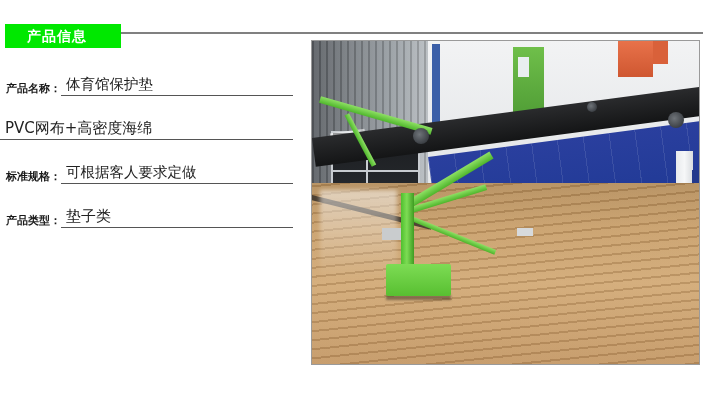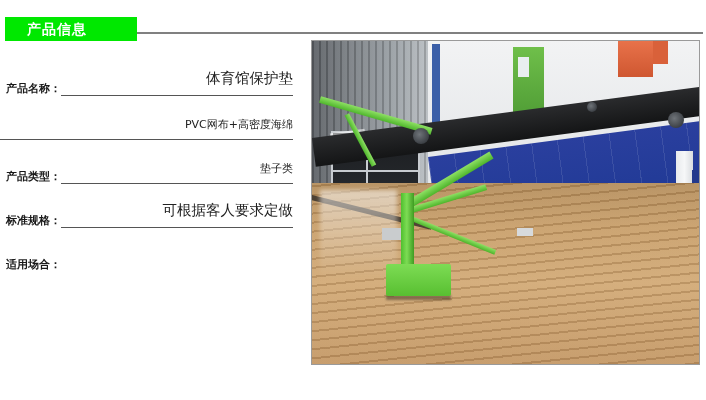--- a/index.html
+++ b/index.html
@@ -30,22 +30,22 @@
     position: absolute;
     left: 5px;
     top: 22px;
     width: 698px;
     height: 2px;
     background: #808080;
   }
   #header-tab {
     position: absolute;
     left: 5px;
-    top: 7px;
-    width: 132px;
+    top: 14px;
+    width: 116px;
     height: 24px;
     background: #00e800;
     display: flex;
     align-items: center;
   }
   #header-tab-label {
     color: #ffffff;
     font-size: 14px;
     font-weight: bold;
     letter-spacing: 1px;
@@ -71,29 +71,28 @@
     font-weight: bold;
     color: #1a1a1a;
     white-space: nowrap;
     padding-left: 6px;
     line-height: 1.15;
   }
   .spec-value-wrap {
     position: relative;
     flex: 1;
     border-bottom: 1.5px solid #555555;
-    padding-bottom: 7px;
+    padding-bottom: 1px;
     margin-right: 7px;
     min-height: 20px;
     display: flex;
     align-items: flex-end;
-    justify-content: flex-end;
   }
   .spec-value {
-    font-size: 11px;
+    font-size: 15px;
     color: #222222;
     white-space: nowrap;
     padding-left: 5px;
     padding-bottom: 1px;
     line-height: 1.2;
   }
   .spec-value.big {
     font-size: 14.5px;
   }
 
@@ -348,35 +347,34 @@
       </span>
     </div>
 
     <div class="spec-row">
       <span class="spec-value-wrap">
         <span class="spec-value">PVC网布+高密度海绵</span>
       </span>
     </div>
 
     <div class="spec-row">
+      <span class="spec-label">标准规格：</span>
+      <span class="spec-value-wrap">
+        <span class="spec-value big">可根据客人要求定做</span>
+      </span>
+    </div>
+
+    <div class="spec-row">
       <span class="spec-label">产品类型：</span>
       <span class="spec-value-wrap">
         <span class="spec-value">垫子类</span>
       </span>
     </div>
 
     <div class="spec-row">
-      <span class="spec-label">标准规格：</span>
-      <span class="spec-value-wrap">
-        <span class="spec-value big">可根据客人要求定做</span>
-      </span>
-    </div>
-
-    <div class="spec-row">
-      <span class="spec-label">适用场合：</span>
     </div>
 
 
   </div>
 
 
   <div id="photo-frame">
     <div id="photo">
       <div class="ph-wall-white"></div>
       <div class="ph-wall-grey"></div>

